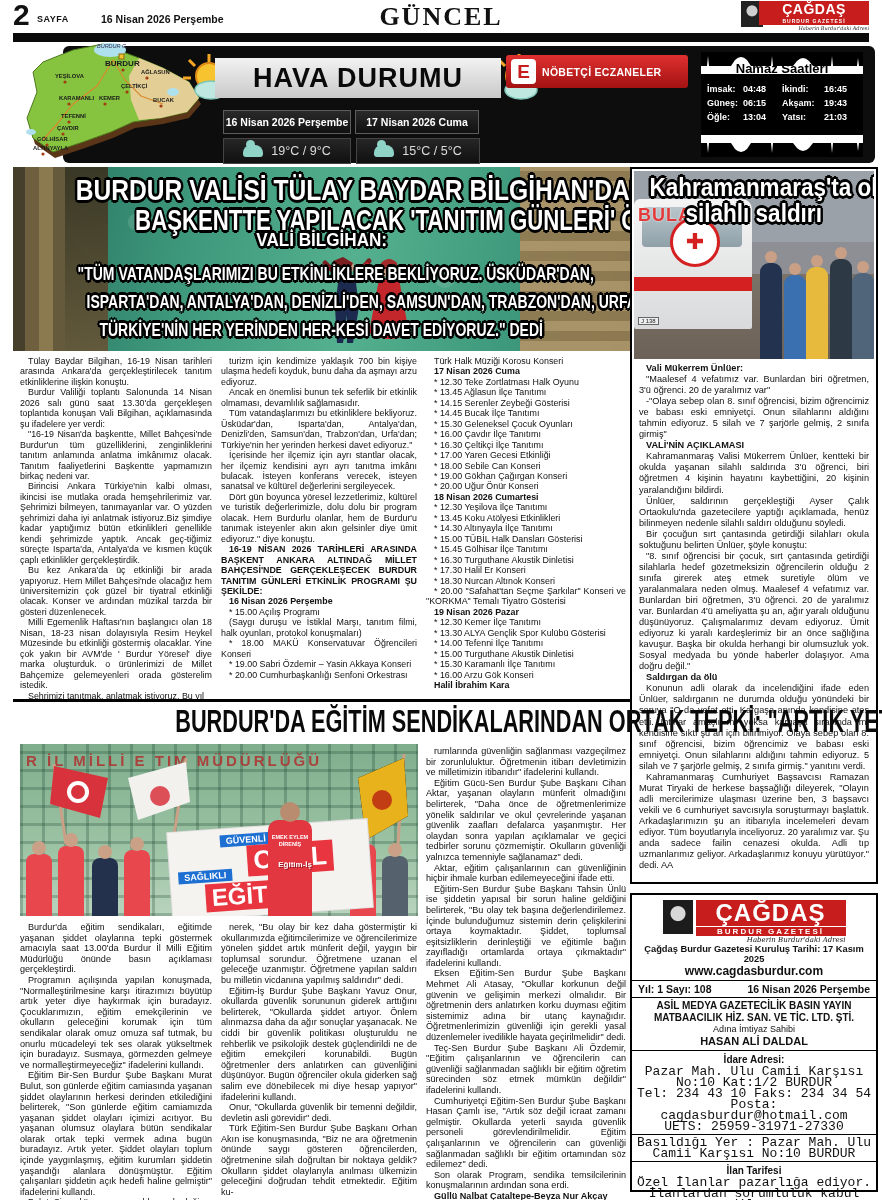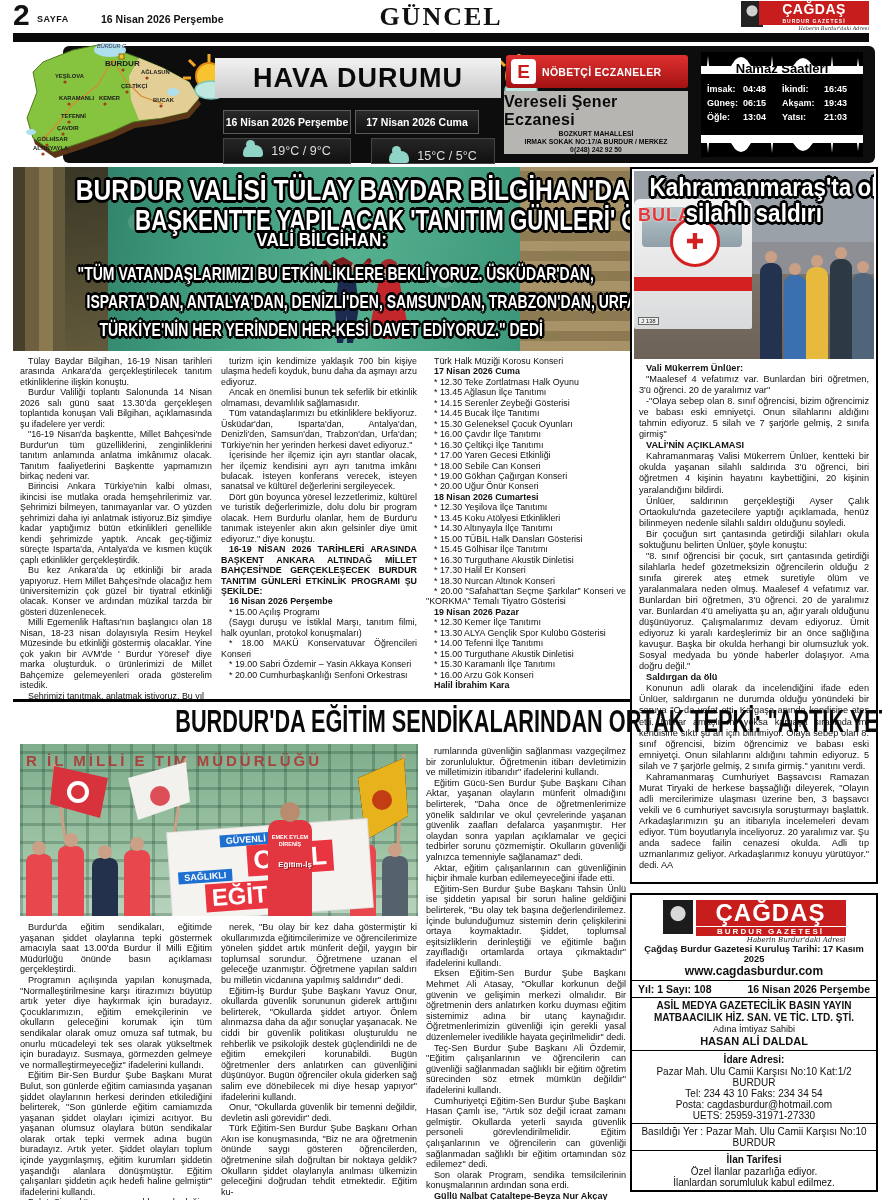--- a/index.html
+++ b/index.html
@@ -131,21 +131,21 @@
   .m-red{width:150px;}
   .m-red .r1{background:#c81d1d;color:#fff;font-weight:bold;font-size:24px;line-height:26px;letter-spacing:1px;}
   .m-red .r2{background:#c81d1d;color:#fff;font-weight:bold;font-size:8px;line-height:9px;letter-spacing:2px;border-top:1px solid #fff;}
   .m-red .r3{font-family:"DejaVu Serif",serif;font-style:italic;font-size:7px;text-align:right;}
   .m-found{font-size:9.3px;font-weight:bold;}
   .m-web{font-size:12px;font-weight:bold;}
   .m-yil{display:flex;justify-content:space-between;padding:2px 6px;font-size:10.5px;font-weight:bold;}
   .m-co{font-size:10px;font-weight:bold;line-height:12px;}
   .m-lab{font-size:9px;line-height:11px;}
   .m-name{font-size:11px;font-weight:bold;line-height:13px;}
-  .m-addr{font-size:10px;line-height:11px;}
+  .m-addr{font-size:13px;line-height:11px;font-family:Liberation Mono, monospace;}
 </style>
 </head>
 <body>
 
 <div class="page">
 
   <div class="hdr">
     <div class="pageno">2</div>
     <div class="pageword">SAYFA</div>
     <div class="hdrdate">16 Nisan 2026 Perşembe</div>
@@ -222,34 +222,28 @@
     </svg>
 
     <div class="wx-banner">HAVA DURUMU</div>
 
     <div class="daybox" style="left:160px;top:64px;width:126px;">16 Nisan 2026 Perşembe</div>
     <div class="daybox" style="left:292px;top:64px;width:122px;">17 Nisan 2026 Cuma</div>
     <div class="tempbox" style="left:160px;top:92px;width:126px;">
       <span class="cloudic"></span>
       <span>19°C / 9°C</span>
     </div>
-    <div class="tempbox" style="left:308px;top:92px;width:122px;align-items:flex-end;">
+    <div class="tempbox" style="left:293px;top:92px;width:122px;">
       <span class="cloudic"></span>
       <span>15°C / 5°C</span>
     </div>
 
     <div class="ph-banner">
       <div class="elogo">E</div>
       <span>NÖBETÇİ ECZANELER</span>
-    </div>
-    <div class="ph-box">
-      <div class="ph-name">Vereseli Şener  Eczanesi</div>
-      <div class="ph-line">BOZKURT MAHALLESİ</div>
-      <div class="ph-line">IRMAK SOKAK NO:17/A BURDUR / MERKEZ</div>
-      <div class="ph-line">0(248) 242 92 50</div>
     </div>
 
     <div class="prayer">
       <svg class="mosque" style="top:0" viewBox="0 0 162 22" preserveAspectRatio="none">
         <path d="M0,22 L0,14 L6,14 L7,4 L8,14 L30,14 L34,8 Q40,2 46,8 L50,14 L70,14 L71,4 L72,14 L92,14 L96,9 Q102,3 108,9 L112,14 L130,14 L131,4 L132,14 L156,14 L157,6 L158,14 L162,14 L162,22 Z" fill="#fff"></path>
       </svg>
       <div class="prayer-title">Namaz Saatleri</div>
       <div class="ptimes">
         <div class="cell">
             <span class="lab">İmsak:</span>

